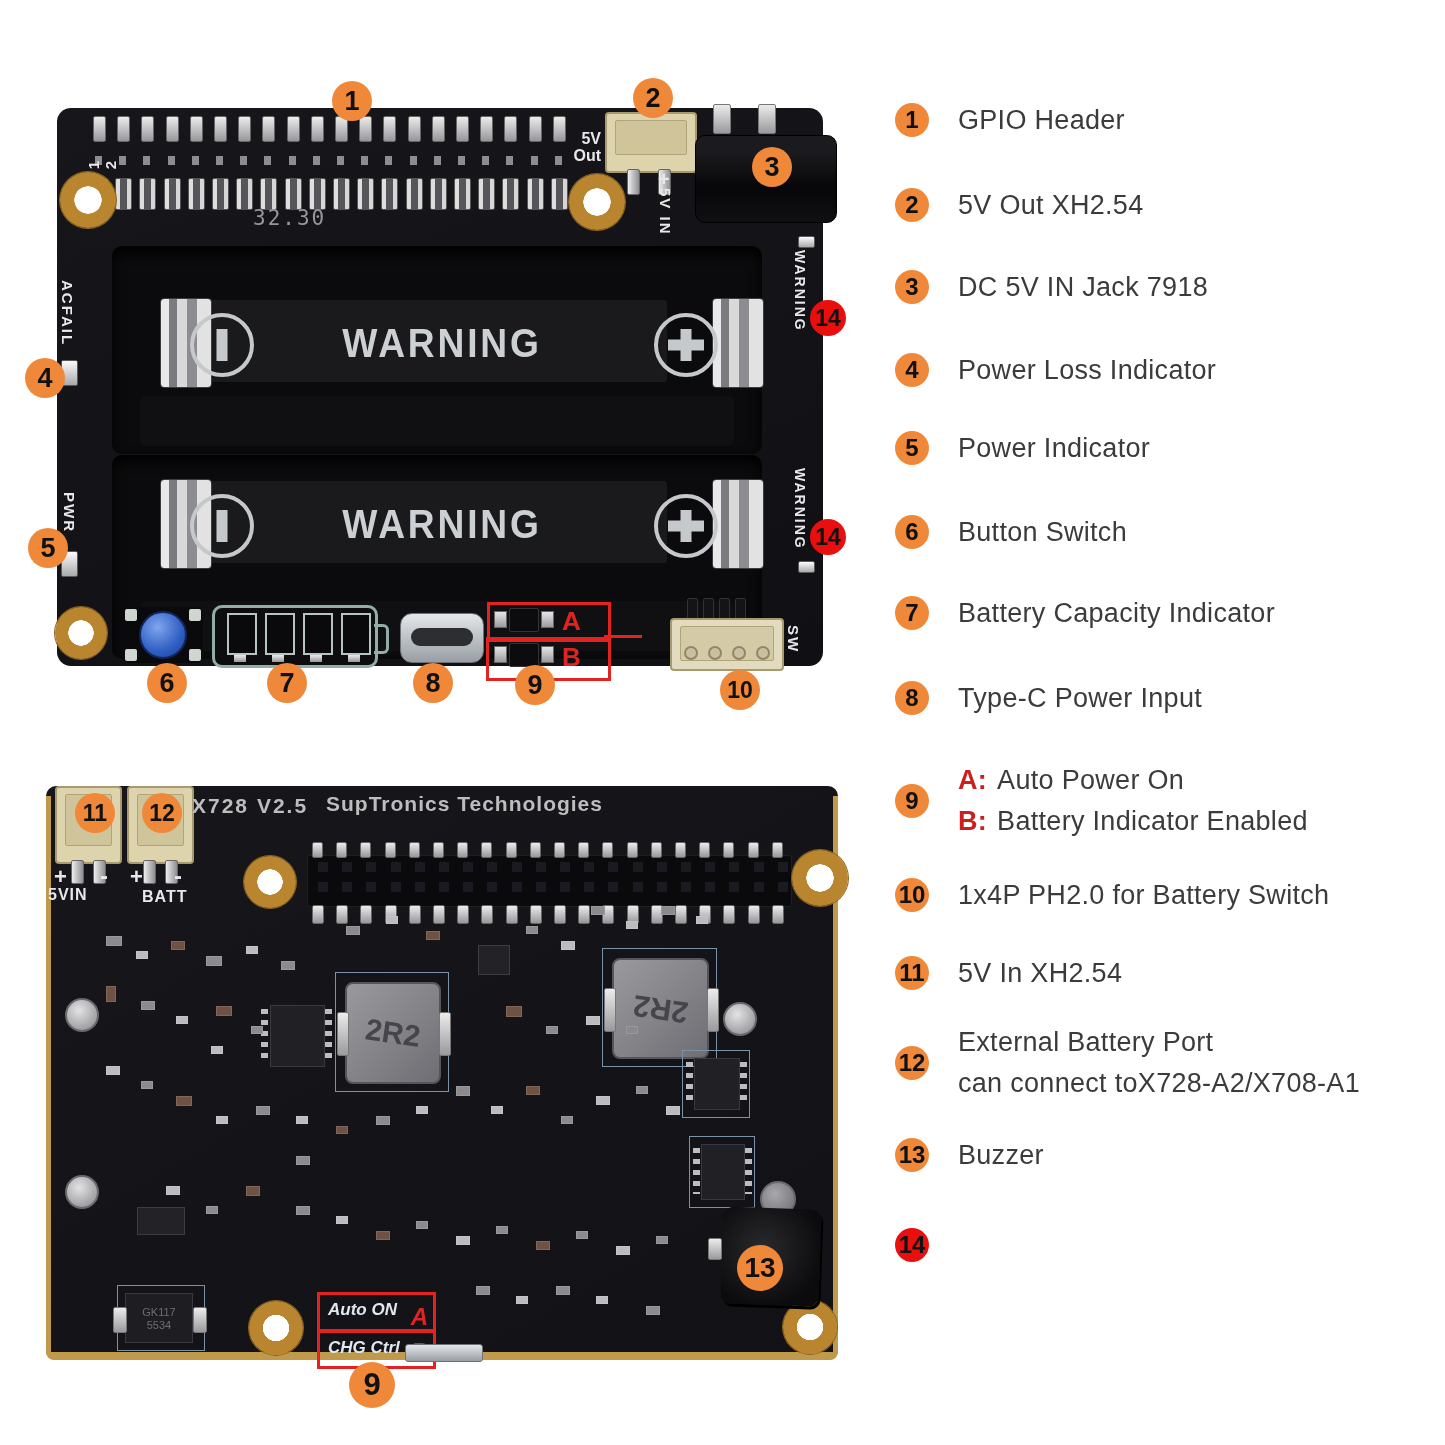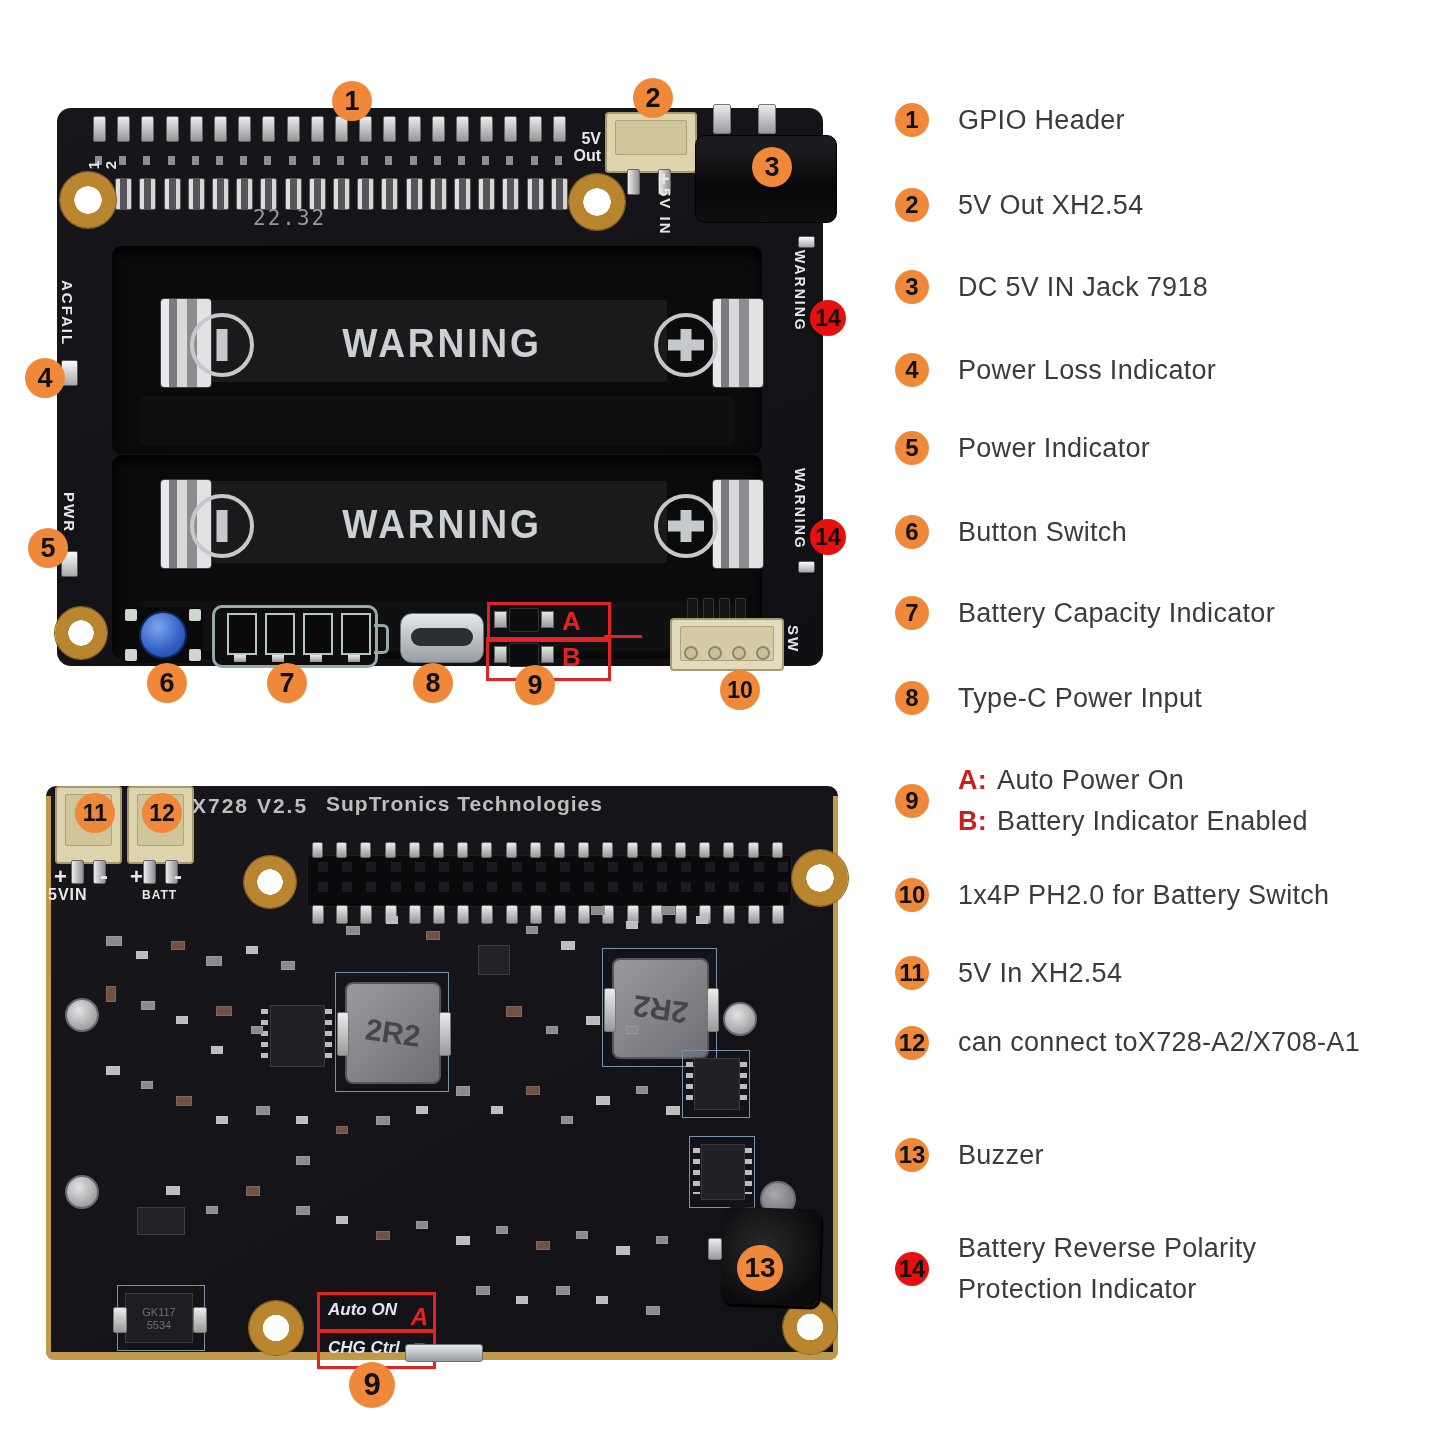--- a/index.html
+++ b/index.html
@@ -133,21 +133,21 @@
         <div style="position: absolute; left: 435.6px; top: 0px; width: 11px; height: 24px; background: linear-gradient(rgb(236, 236, 236), rgb(151, 151, 155)); border: 1px solid rgb(102, 102, 102); border-radius: 2px;"></div>
         <div style="position: absolute; left: 437.6px; top: 40px; width: 7px; height: 9px; background: rgb(141, 141, 145);"></div>
         <div style="position: absolute; left: 433.6px; top: 62px; width: 15px; height: 30px; background: linear-gradient(90deg, rgb(222, 222, 222) 0px, rgb(222, 222, 222) 4px, rgb(85, 85, 90) 4px, rgb(85, 85, 90) 11px, rgb(214, 214, 214) 11px); border: 1px solid rgb(85, 85, 85); border-radius: 2px;"></div>
         <div style="position: absolute; left: 459.8px; top: 0px; width: 11px; height: 24px; background: linear-gradient(rgb(236, 236, 236), rgb(151, 151, 155)); border: 1px solid rgb(102, 102, 102); border-radius: 2px;"></div>
         <div style="position: absolute; left: 461.8px; top: 40px; width: 7px; height: 9px; background: rgb(141, 141, 145);"></div>
         <div style="position: absolute; left: 457.8px; top: 62px; width: 15px; height: 30px; background: linear-gradient(90deg, rgb(222, 222, 222) 0px, rgb(222, 222, 222) 4px, rgb(85, 85, 90) 4px, rgb(85, 85, 90) 11px, rgb(214, 214, 214) 11px); border: 1px solid rgb(85, 85, 85); border-radius: 2px;"></div>
       </div>
 
     <span class="silk" style="left:23px;top:36px;width:44px;text-align:center;font-size:15px;letter-spacing:8px;transform:rotate(-90deg);">1 2</span>
 
-    <span class="abs" style="left:196px;top:98px;color:#97979b;font-size:21px;letter-spacing:2px;font-family:'DejaVu Sans Mono',monospace;">22.32</span>
+    <span class="abs" style="left:196px;top:98px;color:#97979b;font-size:21px;letter-spacing:2px;font-family:'DejaVu Sans Mono',monospace;">32.30</span>
 
     <span class="silk pre" style="left:512px;top:22px;width:32px;text-align:right;font-size:16px;line-height:17px;">5V
 Out</span>
     <div class="xh" style="left:548px;top:4px;width:88px;height:57px;">
       <div class="slot"></div>
     </div>
     <div class="leg" style="left:570px;top:61px;height:24px;"></div>
     <div class="leg" style="left:601px;top:61px;height:24px;"></div>
     <span class="silk" style="left:601px;top:60px;font-size:20px;">+</span>
     <span class="silk v-text" style="left:600px;top:80px;font-size:15px;">5V IN</span>
@@ -262,21 +262,21 @@
     </div>
     <div class="leg" style="left:25px;top:74px;height:22px;"></div>
     <div class="leg" style="left:47px;top:74px;height:22px;"></div>
     <div class="leg" style="left:97px;top:74px;height:22px;"></div>
     <div class="leg" style="left:119px;top:74px;height:22px;"></div>
     <span class="silk" style="left:8px;top:78px;font-size:22px;">+</span>
     <span class="silk" style="left:54px;top:76px;font-size:24px;">-</span>
     <span class="silk" style="left:84px;top:78px;font-size:22px;">+</span>
     <span class="silk" style="left:128px;top:76px;font-size:24px;">-</span>
     <span class="silk" style="left:2px;top:100px;font-size:16px;letter-spacing:1px;">5VIN</span>
-    <span class="silk" style="left:96px;top:102px;font-size:12px;letter-spacing:1px;">BATT</span>
+    <span class="silk" style="left:96px;top:102px;font-size:16px;letter-spacing:1px;">BATT</span>
 
     <span class="abs" style="left:146px;top:8px;color:#bdbdbf;font-size:21px;font-weight:bold;letter-spacing:2px;">X728 V2.5</span>
     <span class="abs" style="left:280px;top:6px;color:#bdbdbf;font-size:21px;font-weight:bold;letter-spacing:1px;">SupTronics Technologies</span>
 
     <div class="sock" style="left:261px;top:69px;width:483px;height:50px;"></div>
     <div id="bb-pins">
         <div style="position: absolute; left: 266px; top: 56px; width: 9px; height: 14px; background: linear-gradient(rgb(236, 236, 236), rgb(151, 151, 155)); border: 1px solid rgb(102, 102, 102); border-radius: 2px;"></div>
         <div style="position: absolute; left: 266px; top: 119px; width: 10px; height: 17px; background: linear-gradient(rgb(236, 236, 236), rgb(151, 151, 155)); border: 1px solid rgb(102, 102, 102); border-radius: 2px;"></div>
         <div style="position: absolute; left: 272px; top: 76px; width: 10px; height: 10px; background: rgb(26, 26, 32);"></div>
         <div style="position: absolute; left: 272px; top: 96px; width: 10px; height: 10px; background: rgb(26, 26, 32);"></div>
@@ -541,28 +541,25 @@
     <div class="lcirc">10</div>
     <div class="ltext"><span>1x4P PH2.0 for Battery Switch</span></div>
   </div>
   <div class="legend-row" style="top:956px;">
     <div class="lcirc">11</div>
     <div class="ltext"><span>5V In XH2.54</span></div>
   </div>
   <div class="legend-row" style="top:1022px;">
     <div class="lcirc">12</div>
     <div class="ltext">
+      <div class="line"><span>External Battery Port</span></div>
       <div class="line"><span>can connect toX728-A2/X708-A1</span></div>
     </div>
   </div>
   <div class="legend-row" style="top:1138px;">
     <div class="lcirc">13</div>
     <div class="ltext"><span>Buzzer</span></div>
   </div>
   <div class="legend-row" style="top:1228px;">
     <div class="lcirc red">14</div>
-    <div class="ltext">
-      <div class="line"><span>Battery Reverse Polarity</span></div>
-      <div class="line"><span>Protection Indicator</span></div>
-    </div>
   </div>
 
 </div>
 
 </body></html>

